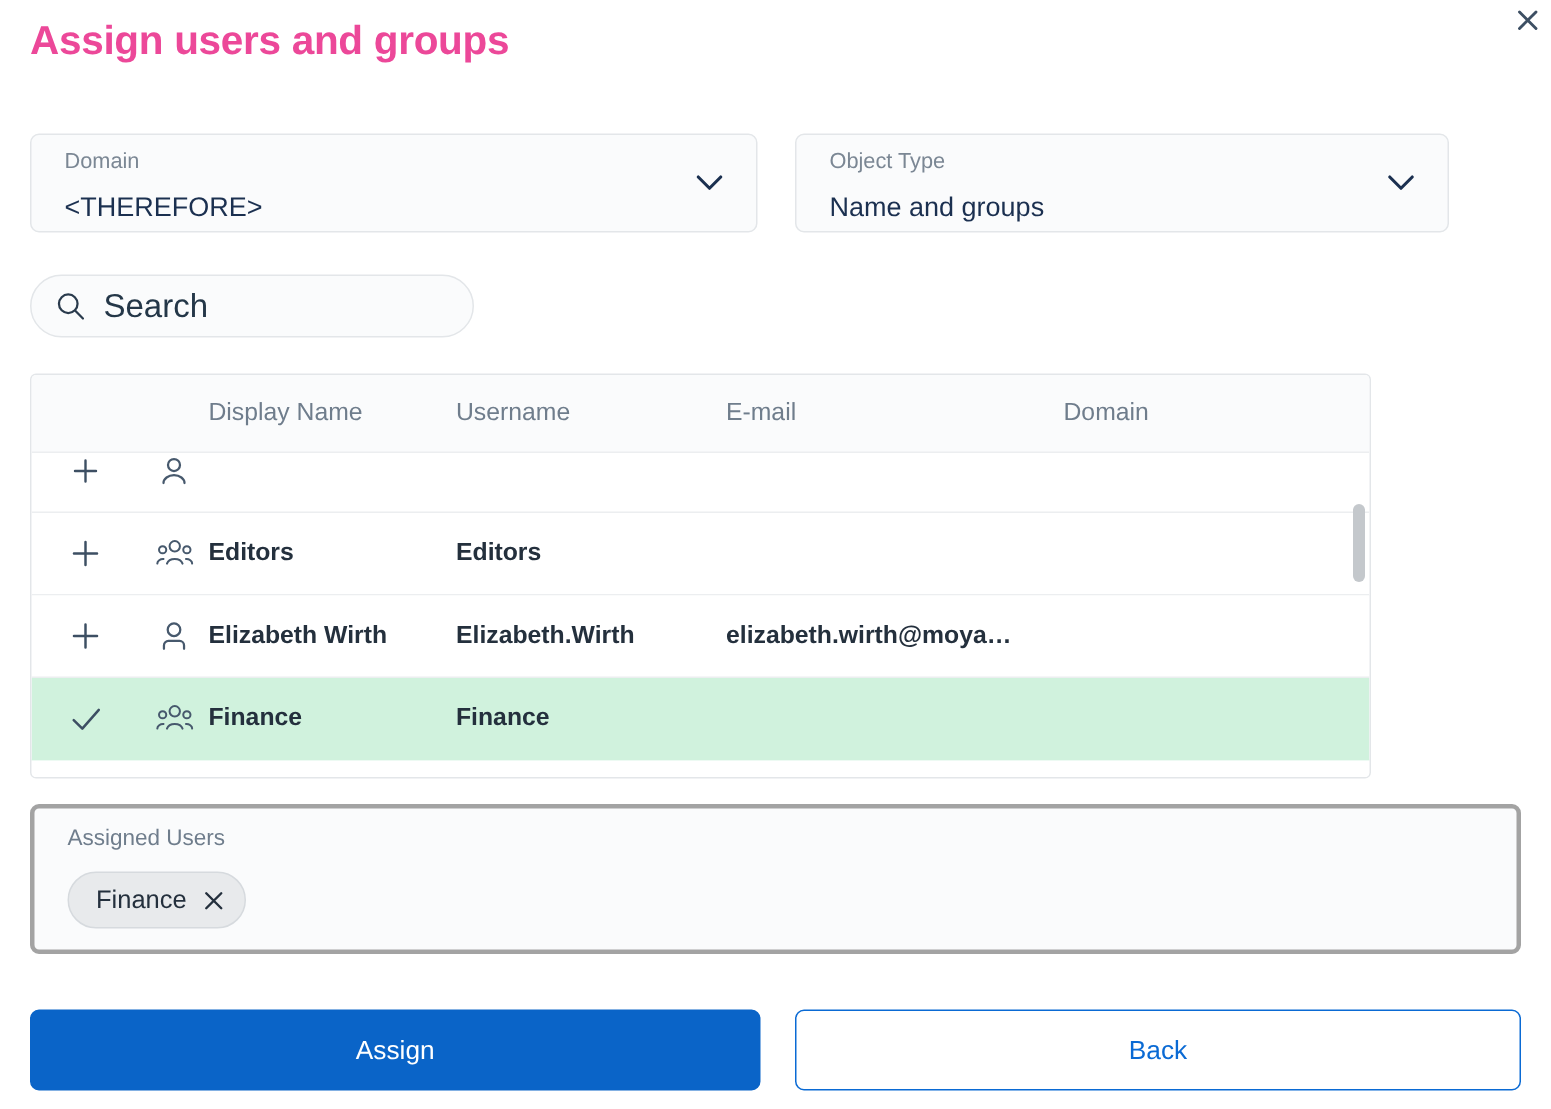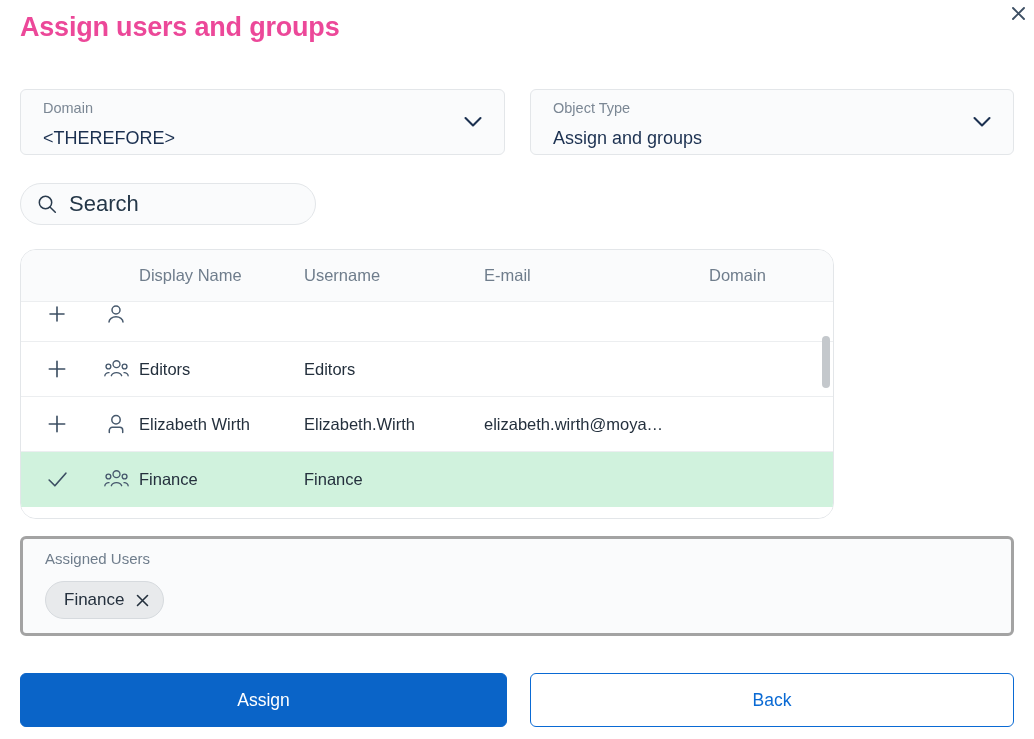--- a/index.html
+++ b/index.html
@@ -49,21 +49,21 @@
   .select-field {
     position: absolute;
     top: 89px;
     height: 66px;
     border: 1px solid #e3e6e9;
     border-radius: 6px;
     background: #fafbfc;
     cursor: pointer;
   }
   .select-field.domain { left: 20px; width: 485px; }
-  .select-field.objtype { left: 530px; width: 484px; }
+  .select-field.objtype { left: 530px; width: 436px; }
 
   .select-label {
     position: absolute;
     left: 22px;
     top: 10px;
     font-size: 14.5px;
     color: #7b8794;
   }
   .select-value {
     position: absolute;
@@ -106,24 +106,24 @@
     color: #243748;
     width: 220px;
   }
   .search-input::placeholder { color: #243748; opacity: 1; }
 
   
   .table-wrap {
     position: absolute;
     left: 20px;
     top: 249px;
-    width: 814px;
+    width: 894px;
     height: 270px;
     border: 1px solid #e3e6e9;
-    border-radius: 16px;
+    border-radius: 4px;
     overflow: hidden;
     background: #ffffff;
   }
   .table-head {
     height: 52px;
     background: #fafbfc;
     border-bottom: 1px solid #eceef0;
     position: relative;
   }
   .th {
@@ -135,20 +135,21 @@
   }
   .th.c-display  { left: 118px; }
   .th.c-username { left: 283px; }
   .th.c-email    { left: 463px; }
   .th.c-domain   { left: 688px; }
 
   .table-body {
     position: relative;
     height: 217px;
     overflow: hidden;
+    font-weight: bold;
   }
   .rows-scroller {
     position: absolute;
     top: -15px;
     left: 0;
     right: 0;
   }
 
   .row {
     height: 55px;
@@ -302,21 +303,21 @@
     <div class="select-value">&lt;THEREFORE&gt;</div>
     <span class="chevron">
       <svg width="18" height="11" viewBox="0 0 18 11" fill="none" stroke="currentColor" stroke-width="2.1" stroke-linecap="round" stroke-linejoin="round">
         <path d="M1.5 1.5 L9 9 L16.5 1.5"></path>
       </svg>
     </span>
   </div>
 
   <div class="select-field objtype">
     <div class="select-label">Object Type</div>
-    <div class="select-value">Assign and groups</div>
+    <div class="select-value">Name and groups</div>
     <span class="chevron">
       <svg width="18" height="11" viewBox="0 0 18 11" fill="none" stroke="currentColor" stroke-width="2.1" stroke-linecap="round" stroke-linejoin="round">
         <path d="M1.5 1.5 L9 9 L16.5 1.5"></path>
       </svg>
     </span>
   </div>
 
   <div class="search-box">
     <span class="search-icon">
       <svg width="20" height="20" viewBox="0 0 20 20" fill="none" stroke="currentColor" stroke-width="1.5">

